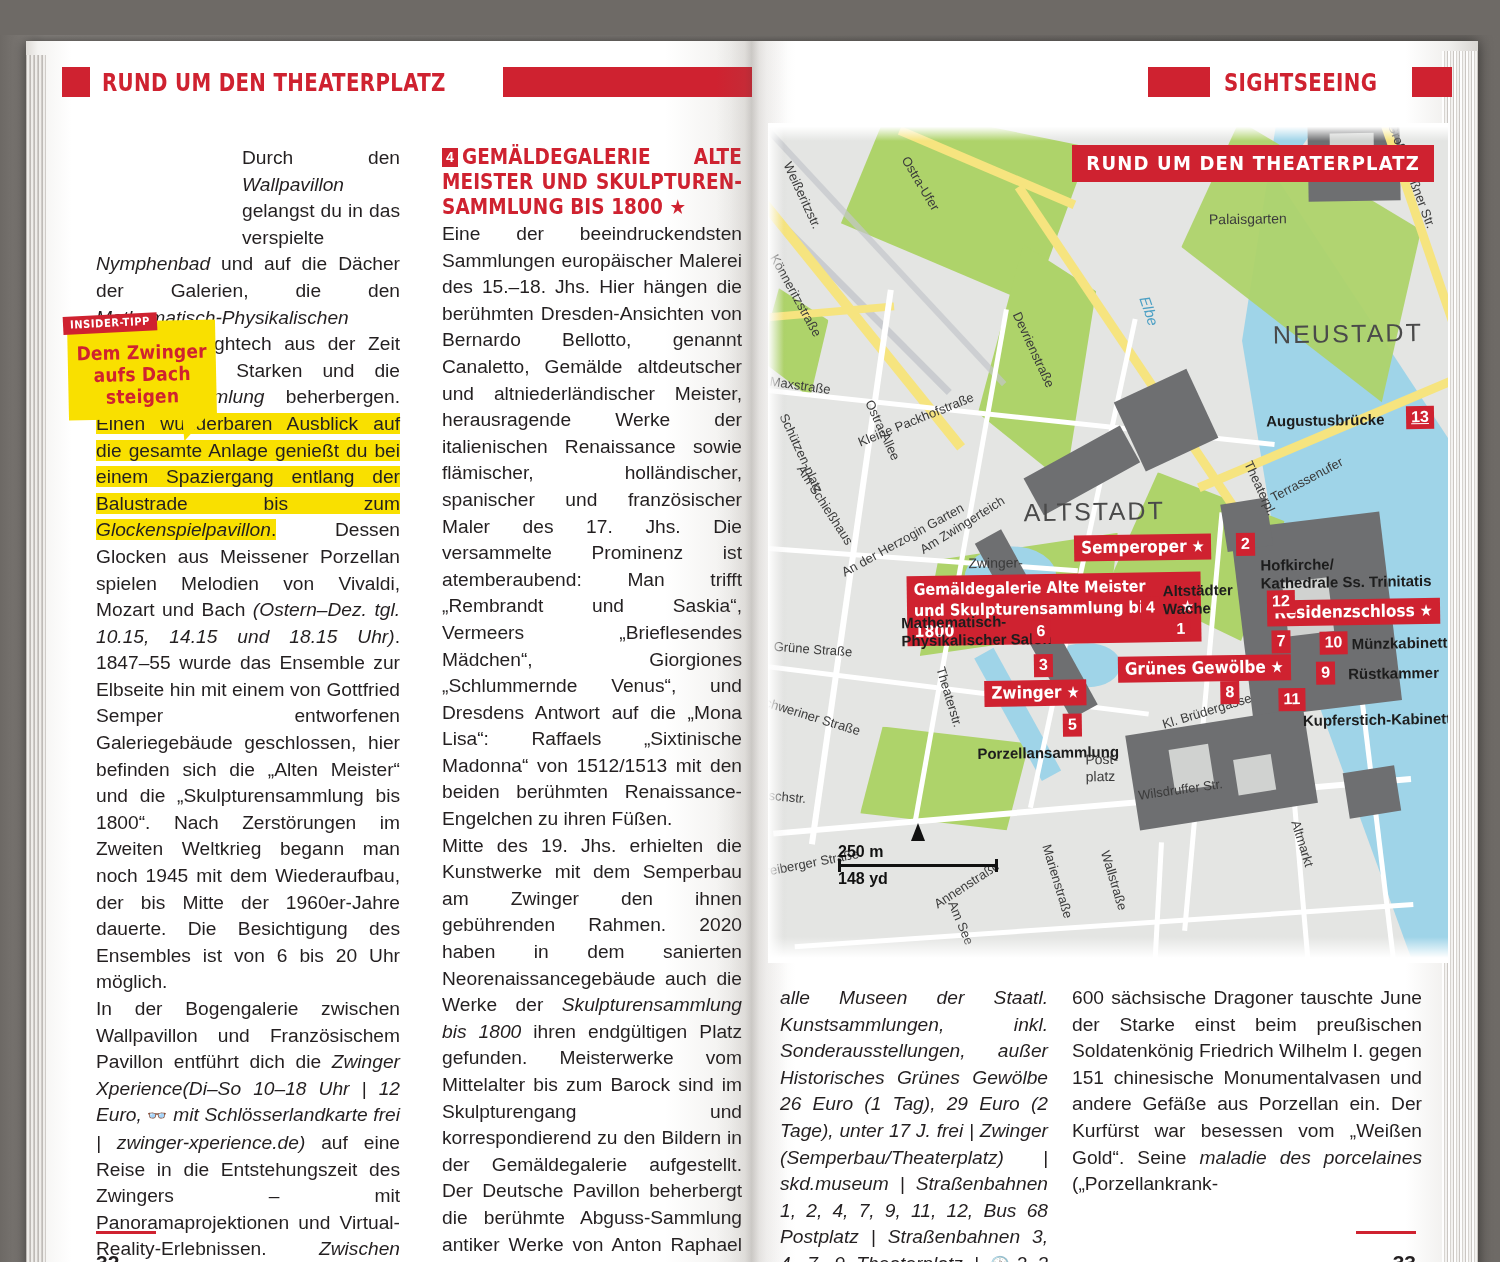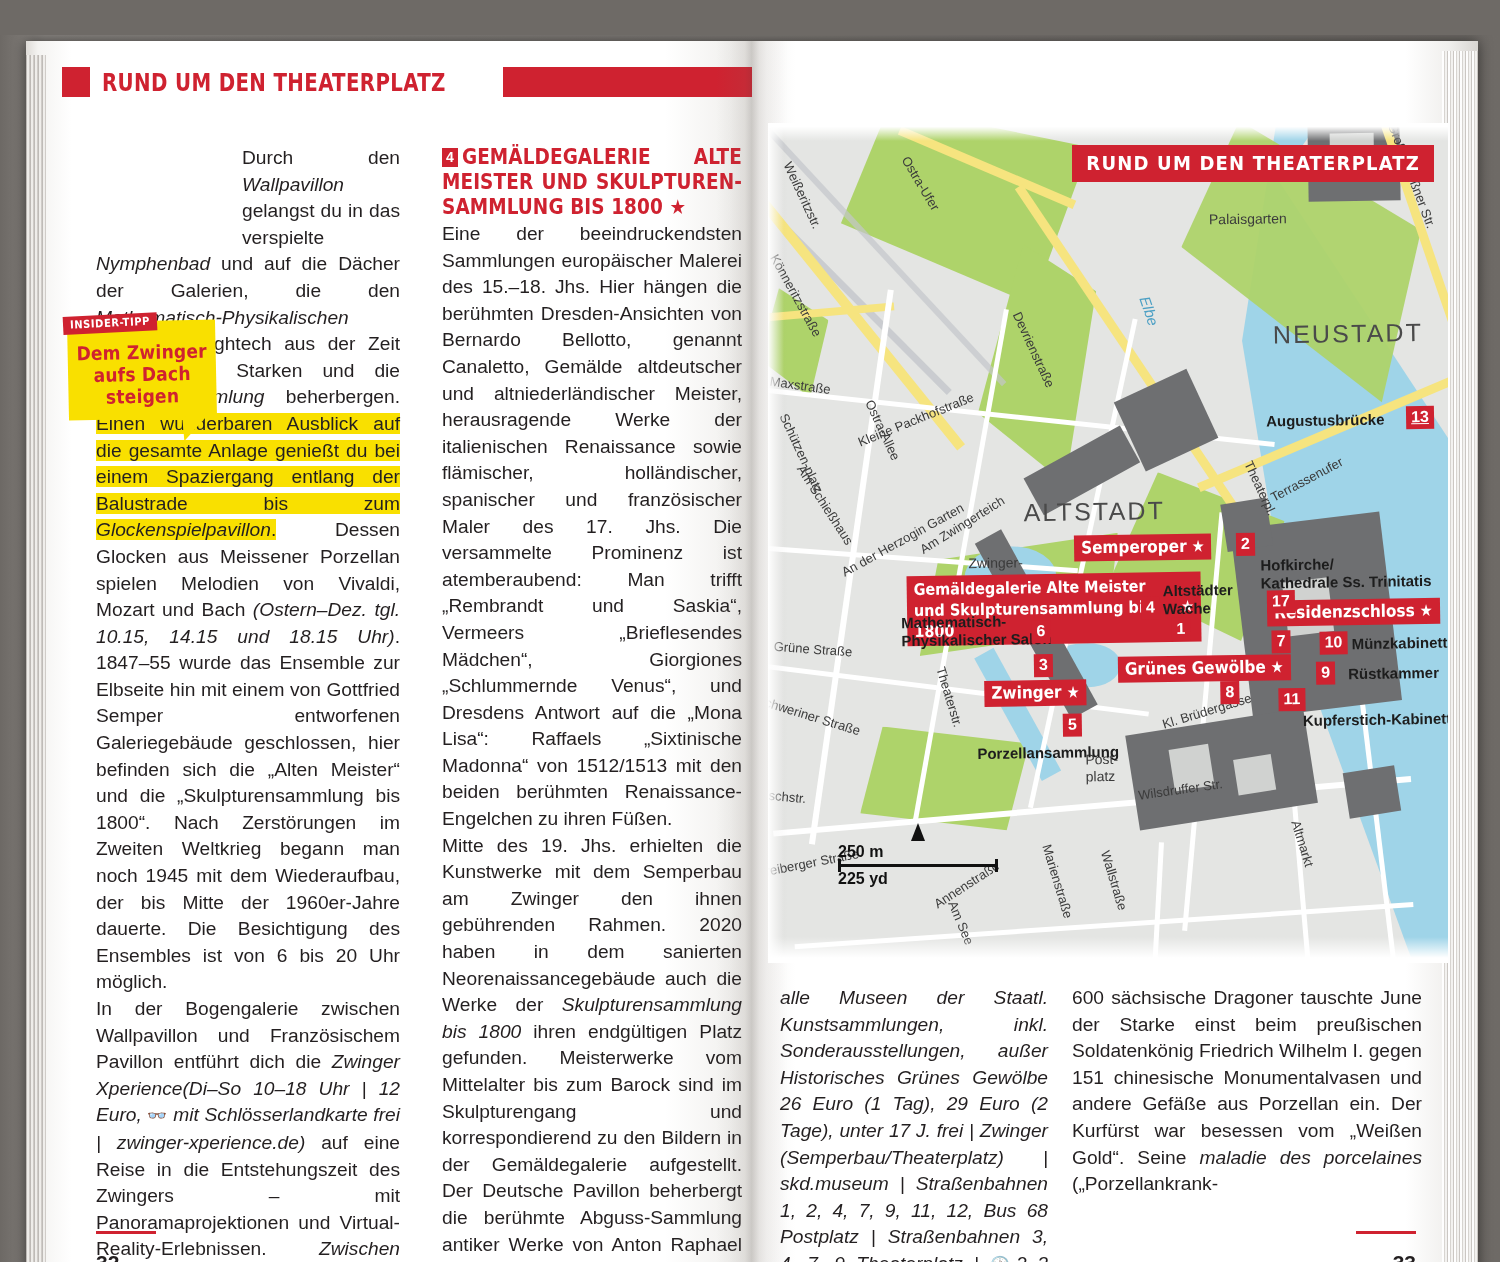--- a/index.html
+++ b/index.html
@@ -186,20 +186,25 @@
     </p>
   </div>
 
   <div class="foot-rule" id="rule-left"></div>
   <div class="pageno" id="pageno-left">32</div>
 
   <div class="page-right">
     <div class="edge-stack"></div>
   </div>
 
+  <div class="head" id="head-right">
+    <div class="head-bar" style="width:62px;margin-right:14px;"></div>
+    <div class="head-title">SIGHTSEEING</div>
+    <div class="head-bar" style="width:40px;margin-left:14px;"></div>
+  </div>
 
   <div class="map">
     <div class="map-inner">
 
       <div class="lt-blk" style="left:0;top:0;width:780px;height:920px;background:#e4e5e3;"></div>
 
       <div class="water" style="left:330px;top:-40px;width:520px;height:1000px;
            clip-path:polygon(46% 0%,72% 0%,100% 42%,100% 100%,72% 100%,44% 58%,36% 30%);"></div>
 
       <div class="lt-blk" style="left:430px;top:-40px;width:420px;height:700px;background:#e4e5e3;
@@ -323,41 +328,41 @@
       <div class="mlabel bold" style="left:172px;top:528px;line-height:18px;">Mathematisch-<br>Physikalischer Salon</div>
       <div class="nbox" style="left:302px;top:536px;">6</div>
 
       <div class="mlabel bold" style="left:246px;top:660px;">Porzellansammlung</div>
       <div class="nbox" style="left:332px;top:630px;">5</div>
 
       <div class="mlabel bold" style="left:434px;top:500px;line-height:18px;">Altstädter<br>Wache</div>
       <div class="nbox" style="left:442px;top:536px;">1</div>
 
       <div class="mlabel bold" style="left:532px;top:476px;line-height:18px;">Hofkirche/<br>Kathedrale Ss. Trinitatis</div>
-      <div class="nbox" style="left:538px;top:510px;">17</div>
+      <div class="nbox" style="left:538px;top:510px;">12</div>
 
       <div class="mlabel bold" style="left:622px;top:556px;">Münzkabinett</div>
       <div class="nbox" style="left:590px;top:552px;">10</div>
 
       <div class="mlabel bold" style="left:618px;top:586px;">Rüstkammer</div>
       <div class="nbox" style="left:586px;top:582px;">9</div>
 
       <div class="mlabel bold" style="left:572px;top:632px;">Kupferstich-Kabinett</div>
       <div class="nbox" style="left:548px;top:608px;">11</div>
 
       <div class="mlabel bold" style="left:540px;top:332px;">Augustusbrücke</div>
       <div class="nbox" style="left:680px;top:328px;text-decoration:underline;">13</div>
 
     </div>
 
     <div class="scalebar">
       <div class="arrow"></div>
       <div>250 m</div>
       <div class="bar"></div>
-      <div>225 yd</div>
+      <div>148 yd</div>
     </div>
 
     <div class="map-fade-b"></div>
     <div class="map-fade-t"></div>
     <div class="map-fade-l"></div>
   </div>
 
   <div class="map-head" style="top:110px;right:66px;">RUND UM DEN THEATERPLATZ</div>
 
   <div class="col" id="col3">

